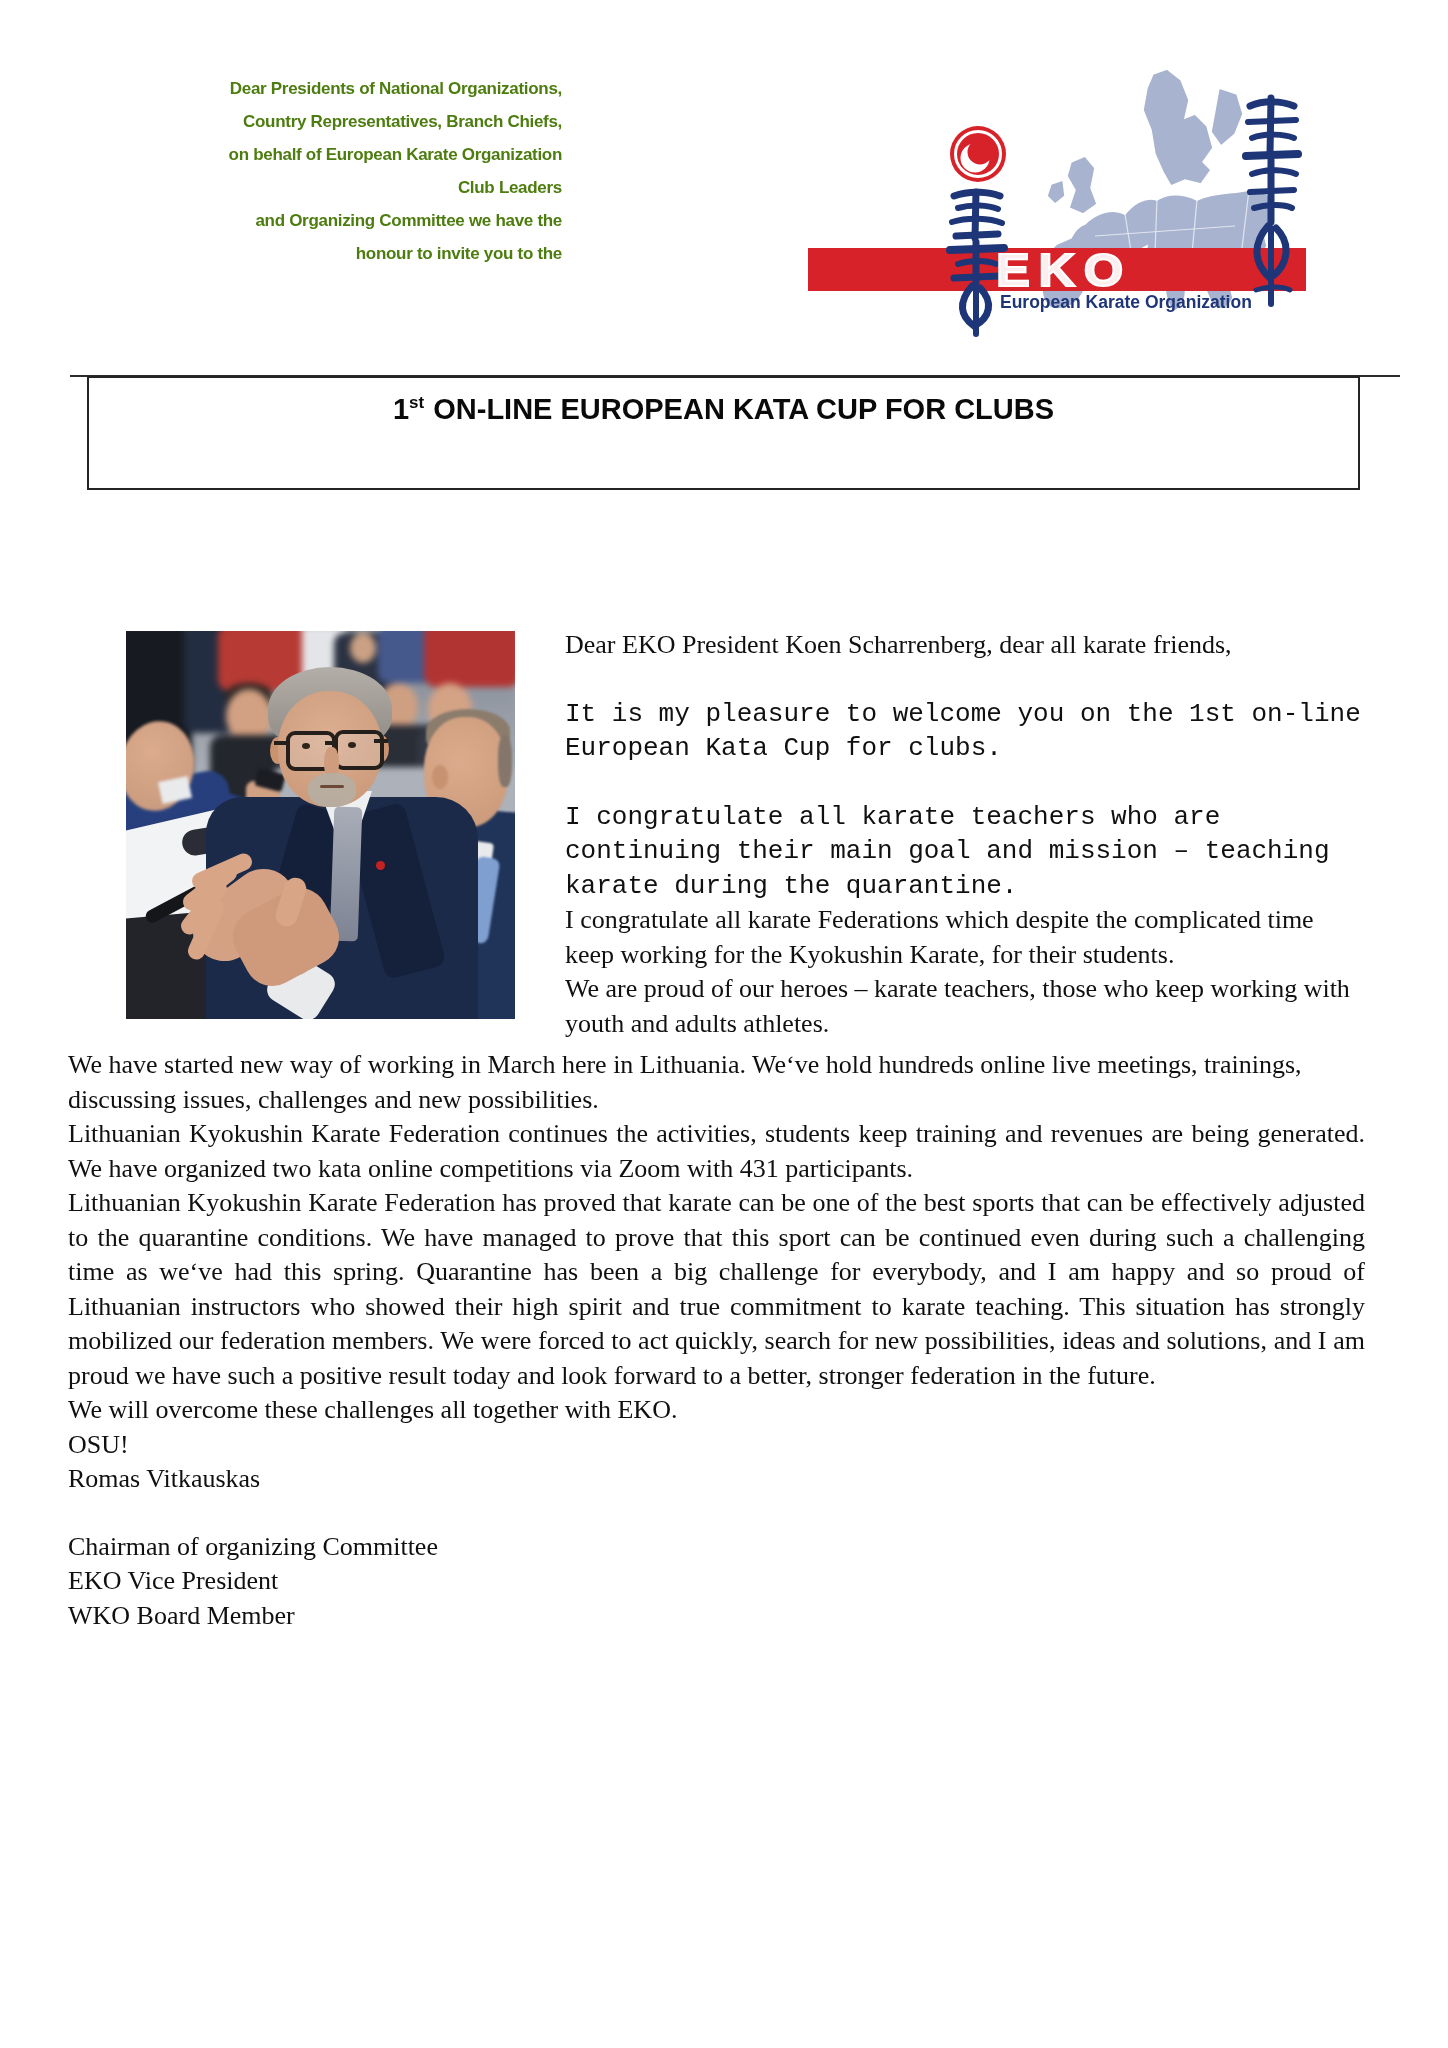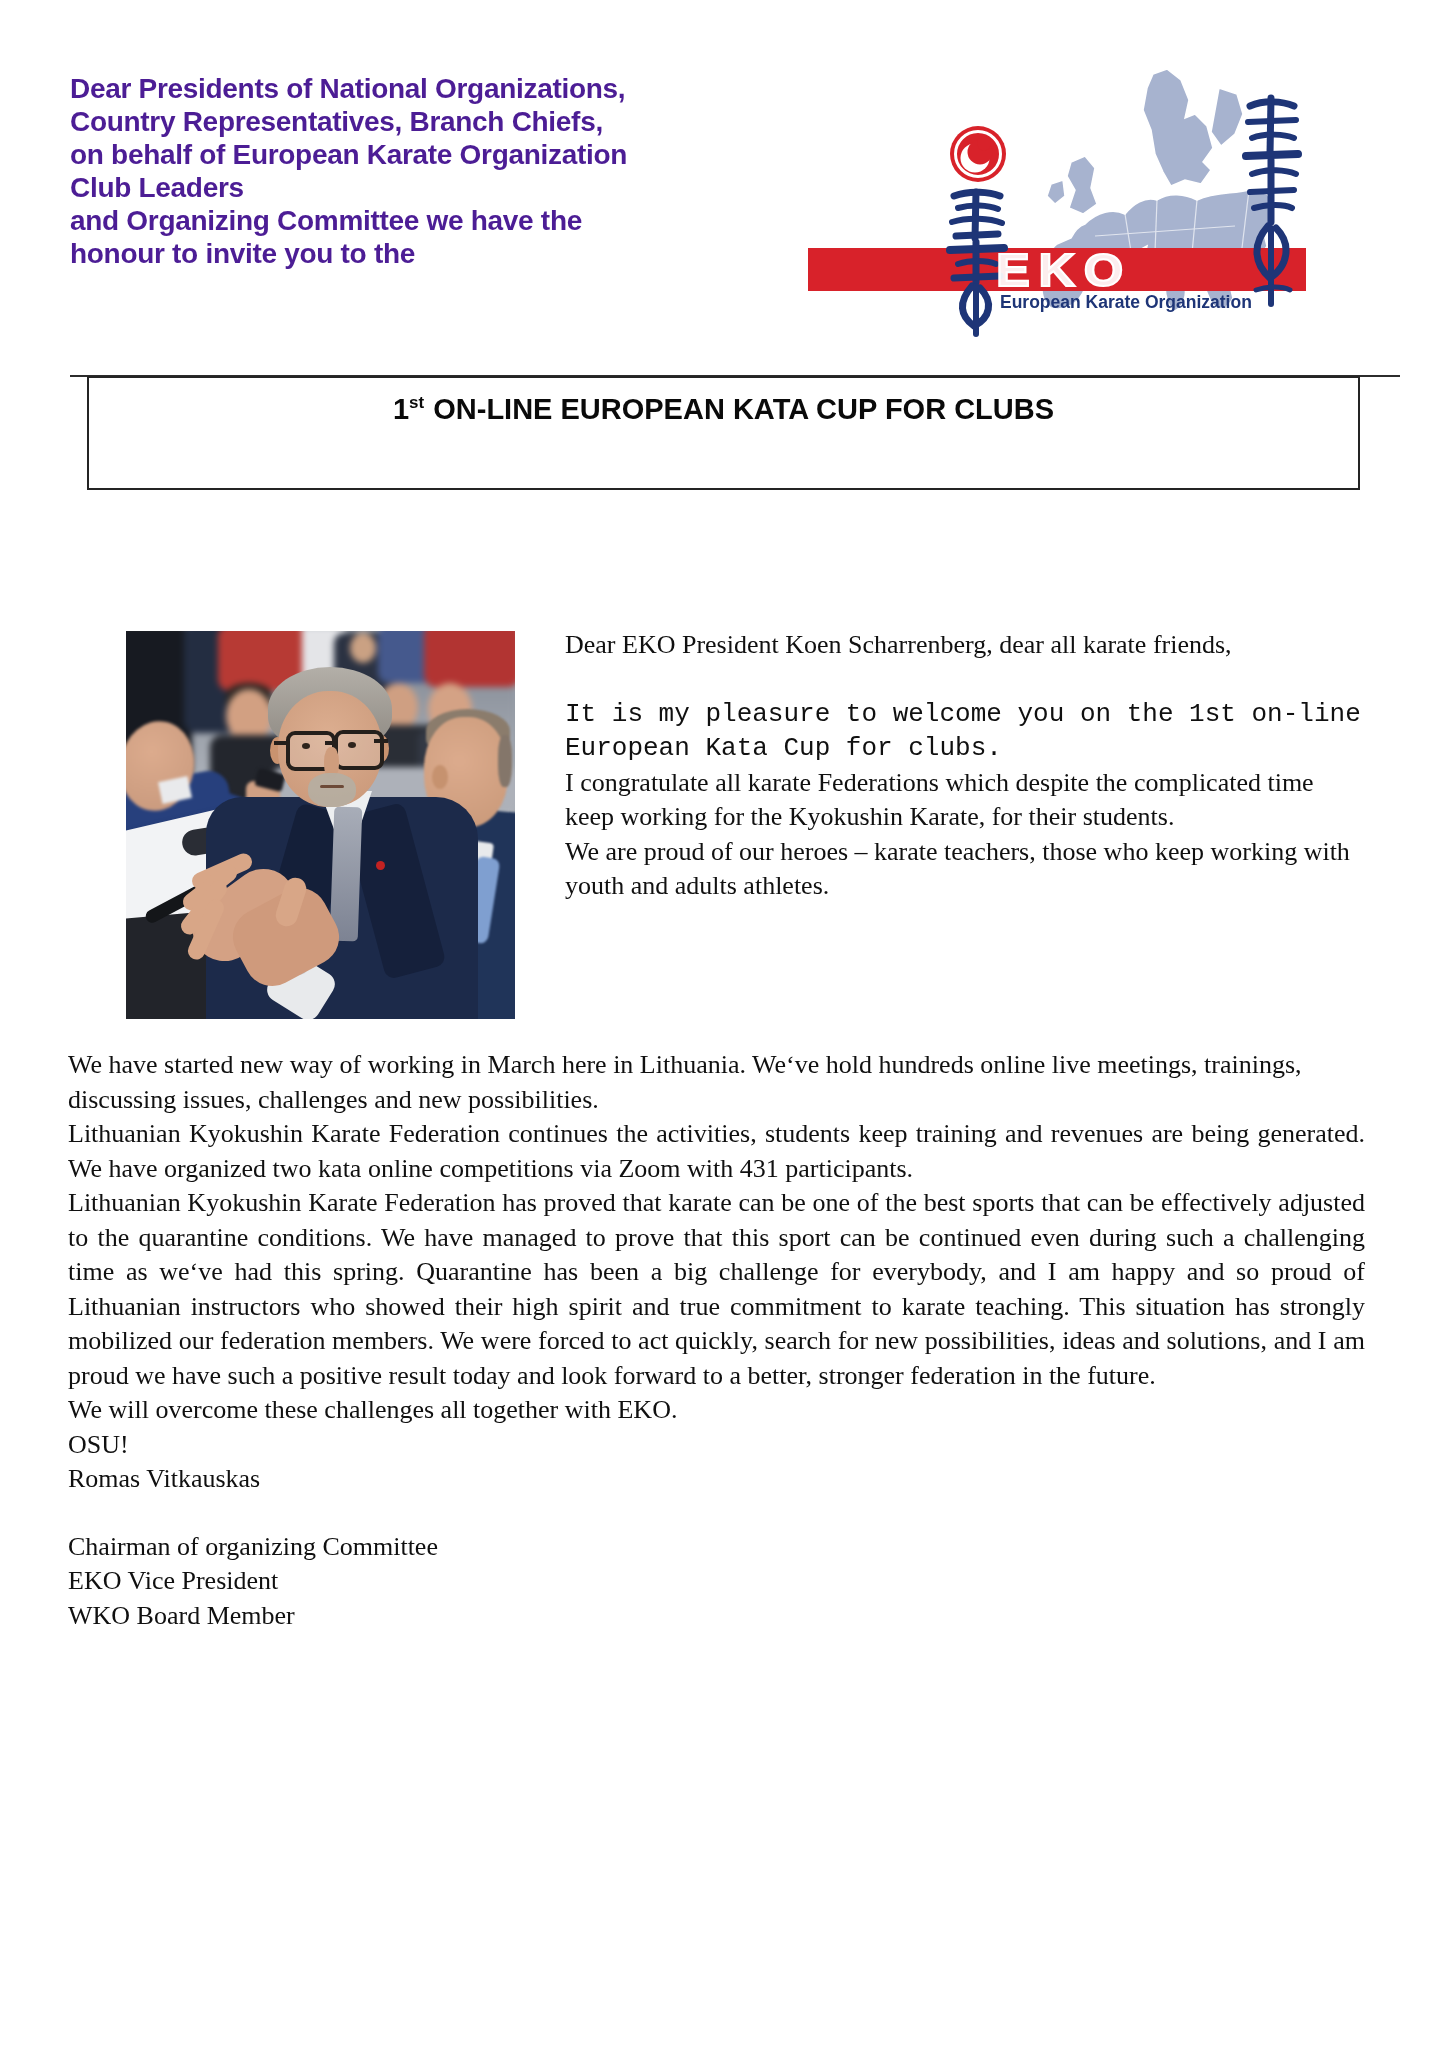--- a/index.html
+++ b/index.html
@@ -1,22 +1,22 @@
 <!DOCTYPE html>
 <html><head>
 <meta charset="utf-8">
 <style>
   html,body{margin:0;padding:0;background:#ffffff;}
   .page{position:relative;width:1448px;height:2048px;background:#ffffff;overflow:hidden;
         font-family:"Liberation Serif", serif;color:#101010;}
 
   
-  .salutation{position:absolute;left:70px;top:72px;width:492px;text-align:left;
-      font-family:"Liberation Sans", sans-serif;font-weight:bold;font-size:28px;
-      line-height:33px;letter-spacing:-0.3px;color:#4c1d95;}
+  .salutation{position:absolute;left:70px;top:72px;width:492px;text-align:right;
+      font-family:"Liberation Sans", sans-serif;font-weight:bold;font-size:17px;
+      line-height:33px;letter-spacing:-0.3px;color:#4d7c0f;}
   .salutation div{white-space:nowrap;}
 
   .logo{position:absolute;left:800px;top:64px;width:515px;height:290px;}
   .logo *{position:absolute;}
   .map{left:205px;top:2px;width:300px;height:276px;z-index:1;}
   .band{left:8px;top:184px;width:498px;height:43px;background:#d8222a;z-index:2;}
   .emblem{left:150px;top:62px;width:56px;height:56px;z-index:3;}
   .callig{z-index:3;}
   .callig-left{left:140px;top:122px;width:72px;height:152px;}
   .callig-right{left:438px;top:30px;width:66px;height:218px;}
@@ -298,20 +298,21 @@
       <div class="mm-f mm-f3"></div>
       <div class="mm-f mm-f4"></div>
       <div class="mm-palm2"></div>
       <div class="mm-thumb"></div>
     </div>
   </div>
 
   <div class="col-right serif-col">
     <p>Dear EKO President Koen Scharrenberg, dear all karate friends,</p>
     <p class="gap">It is my pleasure to welcome you on the 1st on-line European Kata Cup for clubs.</p>
+    <p class="gap">I congratulate all karate teachers who are continuing their main goal and mission – teaching karate during the quarantine.</p>
     <p>I congratulate all karate Federations which despite the complicated time keep working for the Kyokushin Karate, for their students.</p>
     <p>We are proud of our heroes – karate teachers, those who keep working with youth and adults athletes.</p>
   </div>
 
   <div class="full-col serif-col">
     <p>We have started new way of working in March here in Lithuania. We‘ve hold hundreds online live meetings, trainings, discussing issues, challenges and new possibilities.</p>
     <p class="jp">Lithuanian Kyokushin Karate Federation continues the activities, students keep training and revenues are being generated.  We have organized two kata online competitions via Zoom with 431 participants.</p>
     <p class="jp">Lithuanian Kyokushin Karate Federation has proved that karate can be one of the best sports that can be effectively adjusted to the quarantine conditions. We have managed to prove that this sport can be continued even during such a challenging time as we‘ve had this spring. Quarantine has been a big challenge for everybody, and I am happy and so proud of Lithuanian instructors who showed their high spirit and true commitment to karate teaching. This situation has strongly mobilized our federation members. We were forced to act quickly, search for new possibilities, ideas and solutions, and I am proud we have such a positive result today and look forward to a better, stronger federation in the future.</p>
     <p class="mt2">We will overcome these challenges all together with EKO.</p>
     <p class="mt3">OSU!</p>

